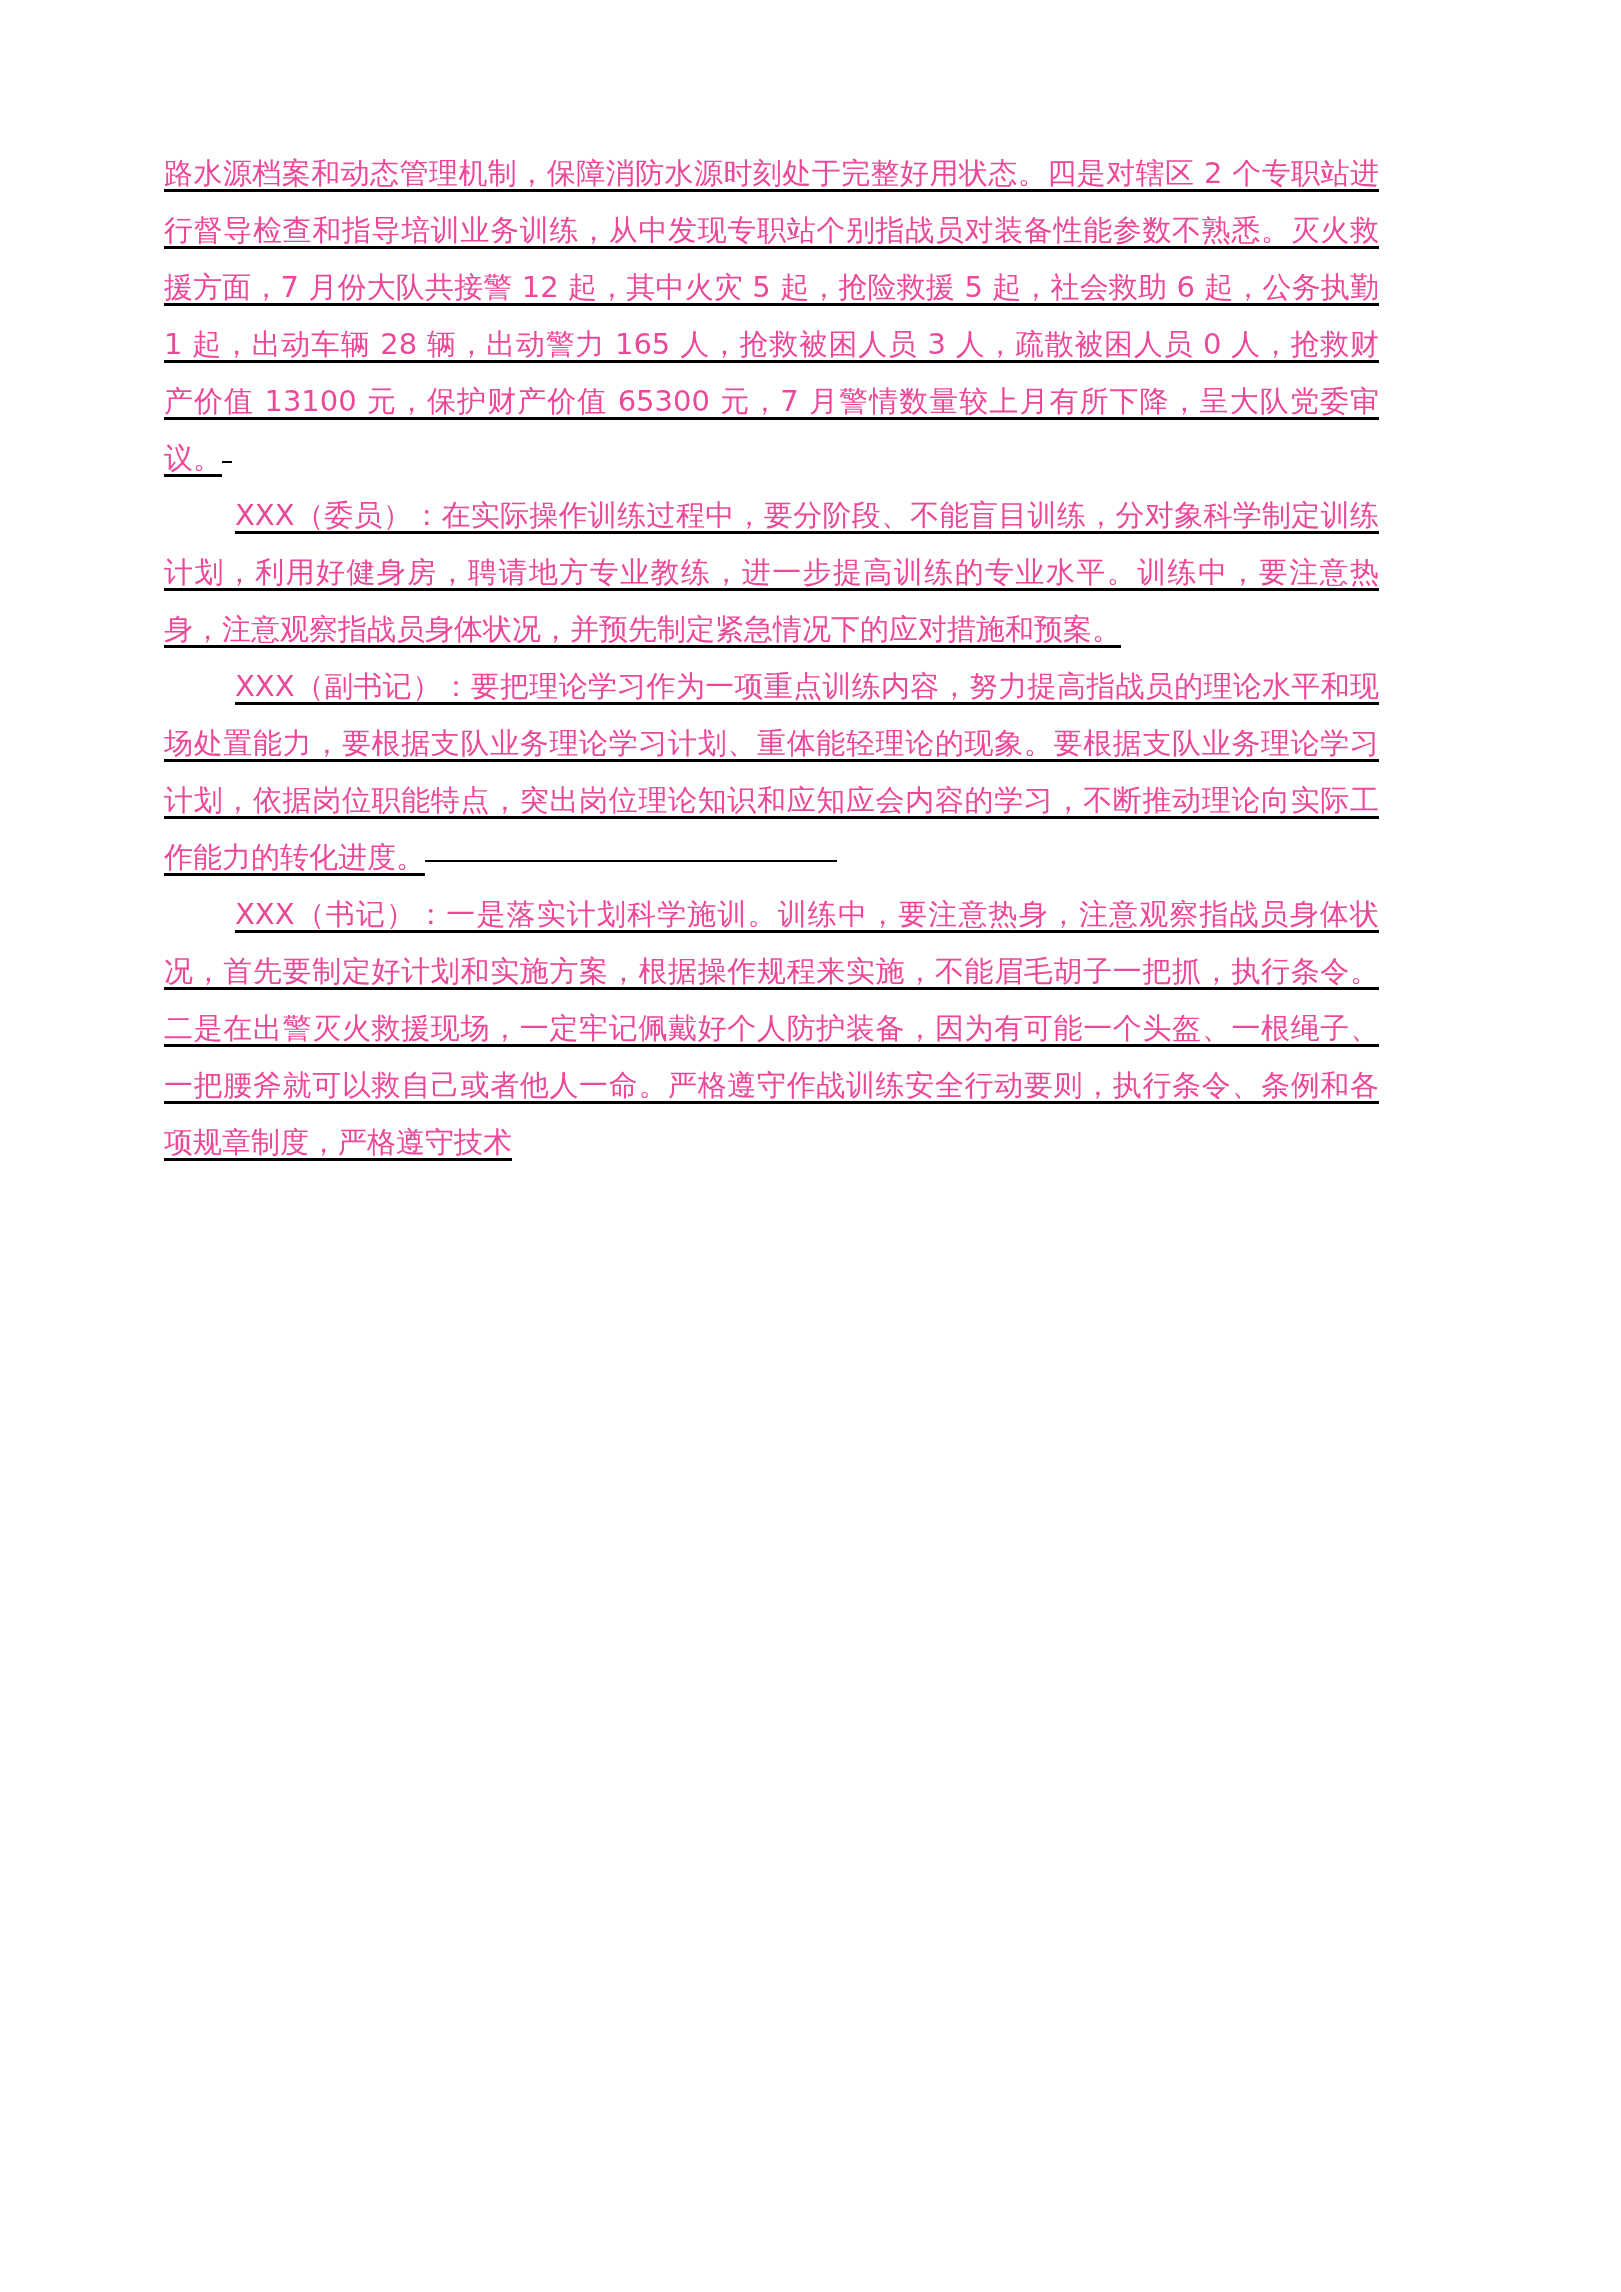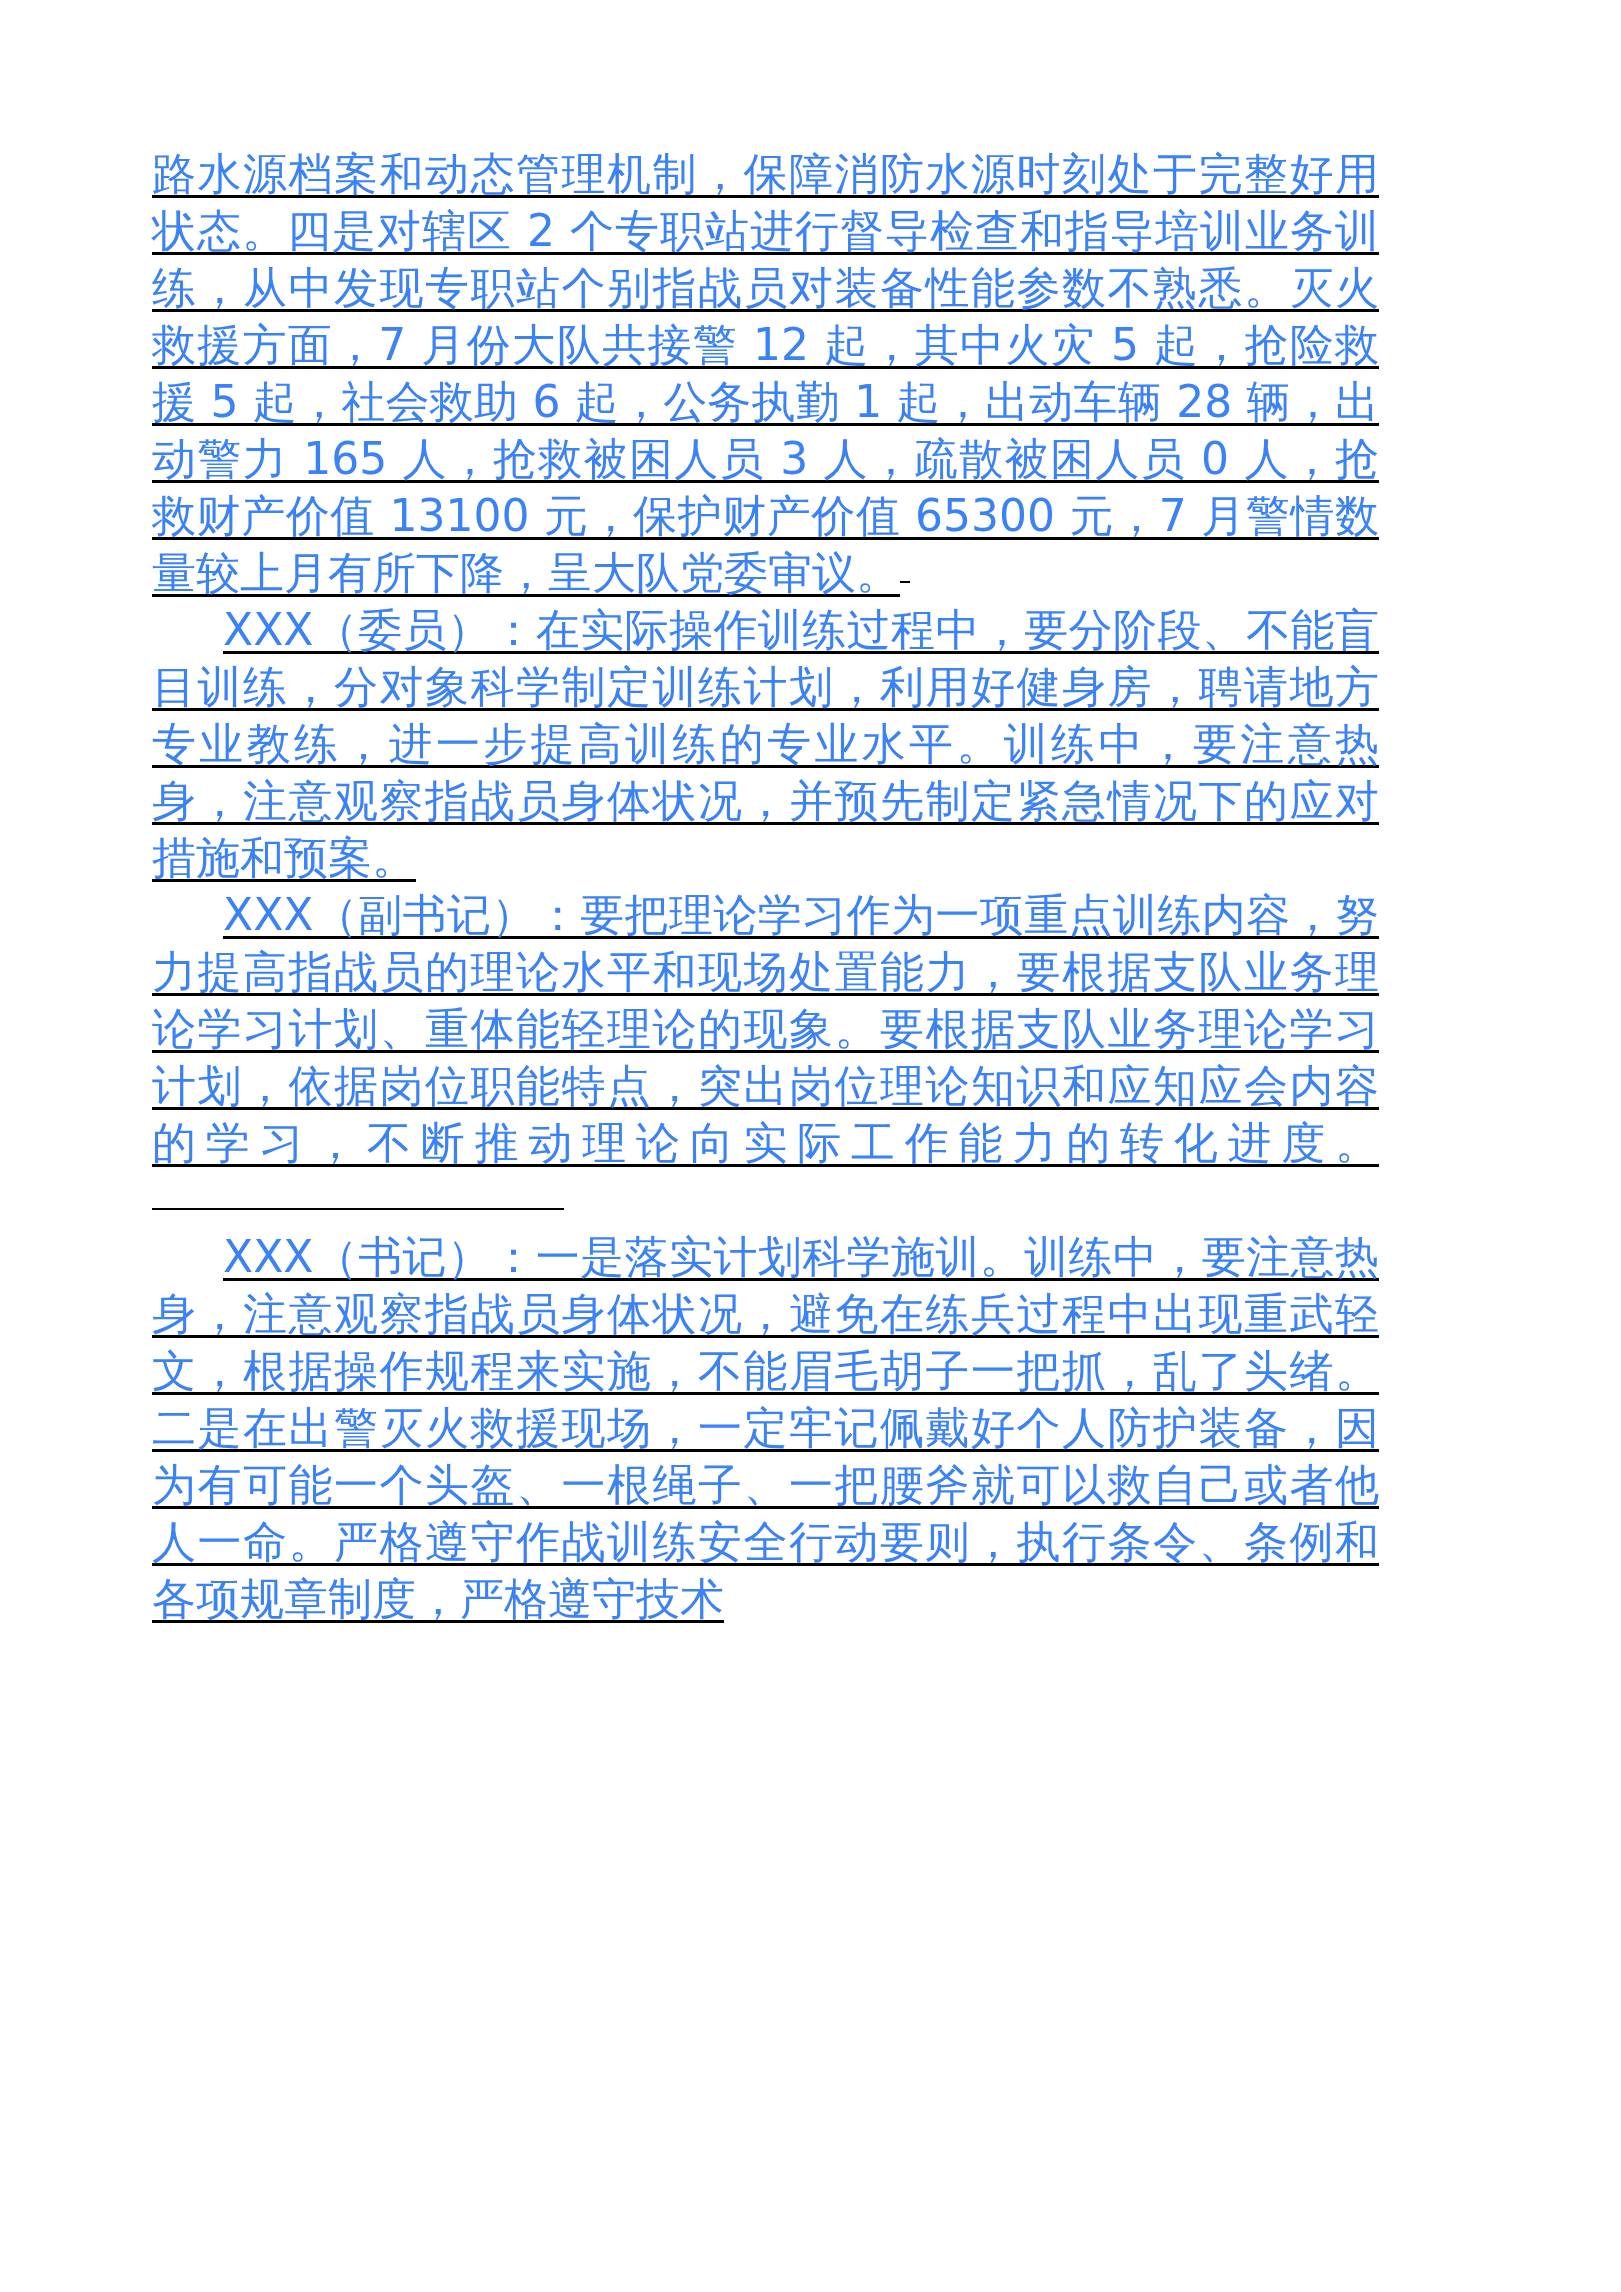--- a/index.html
+++ b/index.html
@@ -20,25 +20,25 @@
     overflow: hidden;
     box-sizing: border-box;
   }
   .text-body {
     position: absolute;
     left: 152px;
     top: 145px;
     width: 1227px;
   }
   .para {
-    margin: 0 0 0 0;
+    margin: 0 0 0 12px;
     font-family: "DejaVu Sans", sans-serif;
-    font-size: 44px;
+    font-size: 29px;
     line-height: 57px;
-    color: #3b82f6;
+    color: #ec4899;
     text-align: justify;
     text-align-last: left;
     text-justify: inter-character;
     letter-spacing: 0px;
     white-space: normal;
     word-break: break-all;
   }
   .para .u {
     text-decoration: underline;
     text-decoration-thickness: 2.5px;
@@ -65,18 +65,18 @@
 <div class="page">
 
   <div class="text-body">
 
     <p class="para"><span class="u">路水源档案和动态管理机制，保障消防水源时刻处于完整好用状态。四是对辖区 2 个专职站进行督导检查和指导培训业务训练，从中发现专职站个别指战员对装备性能参数不熟悉。灭火救援方面，7 月份大队共接警 12 起，其中火灾 5 起，抢险救援 5 起，社会救助 6 起，公务执勤 1 起，出动车辆 28 辆，出动警力 165 人，抢救被困人员 3 人，疏散被困人员 0 人，抢救财产价值 13100 元，保护财产价值 65300 元，7 月警情数量较上月有所下降，呈大队党委审议。</span><span class="tail t1"></span></p>
 
     <p class="para indent"><span class="u">XXX（委员）：在实际操作训练过程中，要分阶段、不能盲目训练，分对象科学制定训练计划，利用好健身房，聘请地方专业教练，进一步提高训练的专业水平。训练中，要注意热身，注意观察指战员身体状况，并预先制定紧急情况下的应对措施和预案。</span></p>
 
     <p class="para indent"><span class="u">XXX（副书记）：要把理论学习作为一项重点训练内容，努力提高指战员的理论水平和现场处置能力，要根据支队业务理论学习计划、重体能轻理论的现象。要根据支队业务理论学习计划，依据岗位职能特点，突出岗位理论知识和应知应会内容的学习，不断推动理论向实际工作能力的转化进度。</span><span class="tail t3"></span></p>
 
-    <p class="para indent"><span class="u">XXX（书记）：一是落实计划科学施训。训练中，要注意热身，注意观察指战员身体状况，避免在练兵过程中出现重武轻文，根据操作规程来实施，不能眉毛胡子一把抓，乱了头绪。二是在出警灭火救援现场，一定牢记佩戴好个人防护装备，因为有可能一个头盔、一根绳子、一把腰斧就可以救自己或者他人一命。严格遵守作战训练安全行动要则，执行条令、条例和各项规章制度，严格遵守技术</span></p>
+    <p class="para indent"><span class="u">XXX（书记）：一是落实计划科学施训。训练中，要注意热身，注意观察指战员身体状况，首先要制定好计划和实施方案，根据操作规程来实施，不能眉毛胡子一把抓，执行条令。二是在出警灭火救援现场，一定牢记佩戴好个人防护装备，因为有可能一个头盔、一根绳子、一把腰斧就可以救自己或者他人一命。严格遵守作战训练安全行动要则，执行条令、条例和各项规章制度，严格遵守技术</span></p>
 
   </div>
 
 </div>
 
 
 </body></html>

